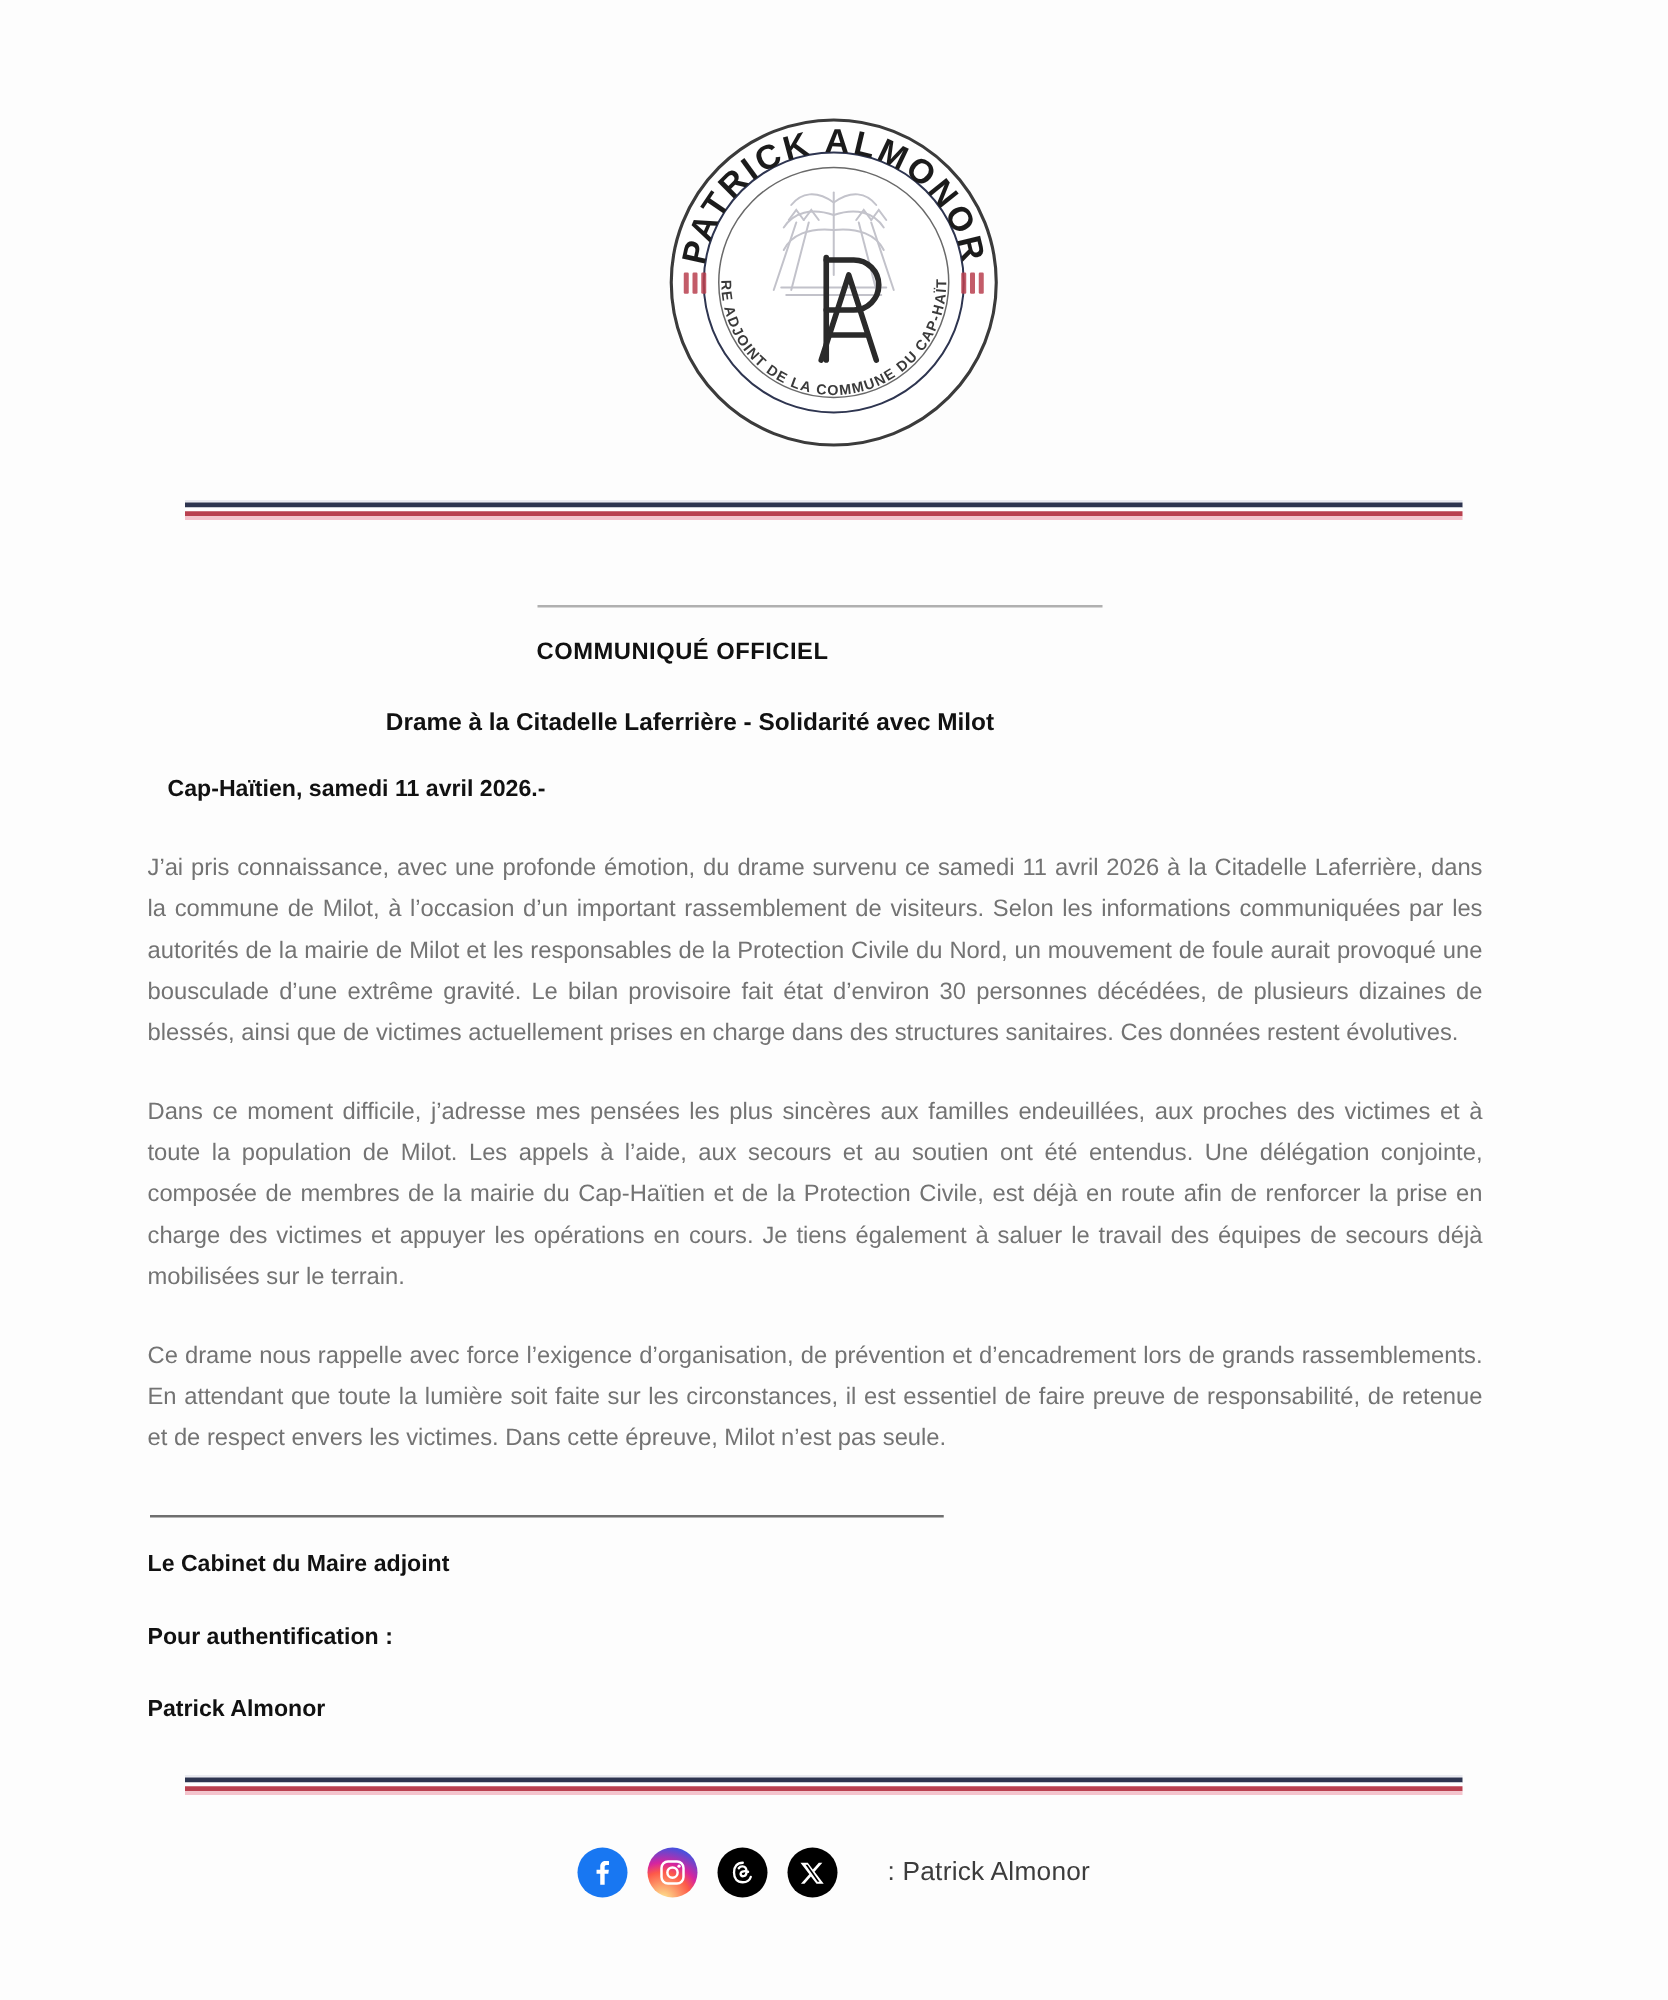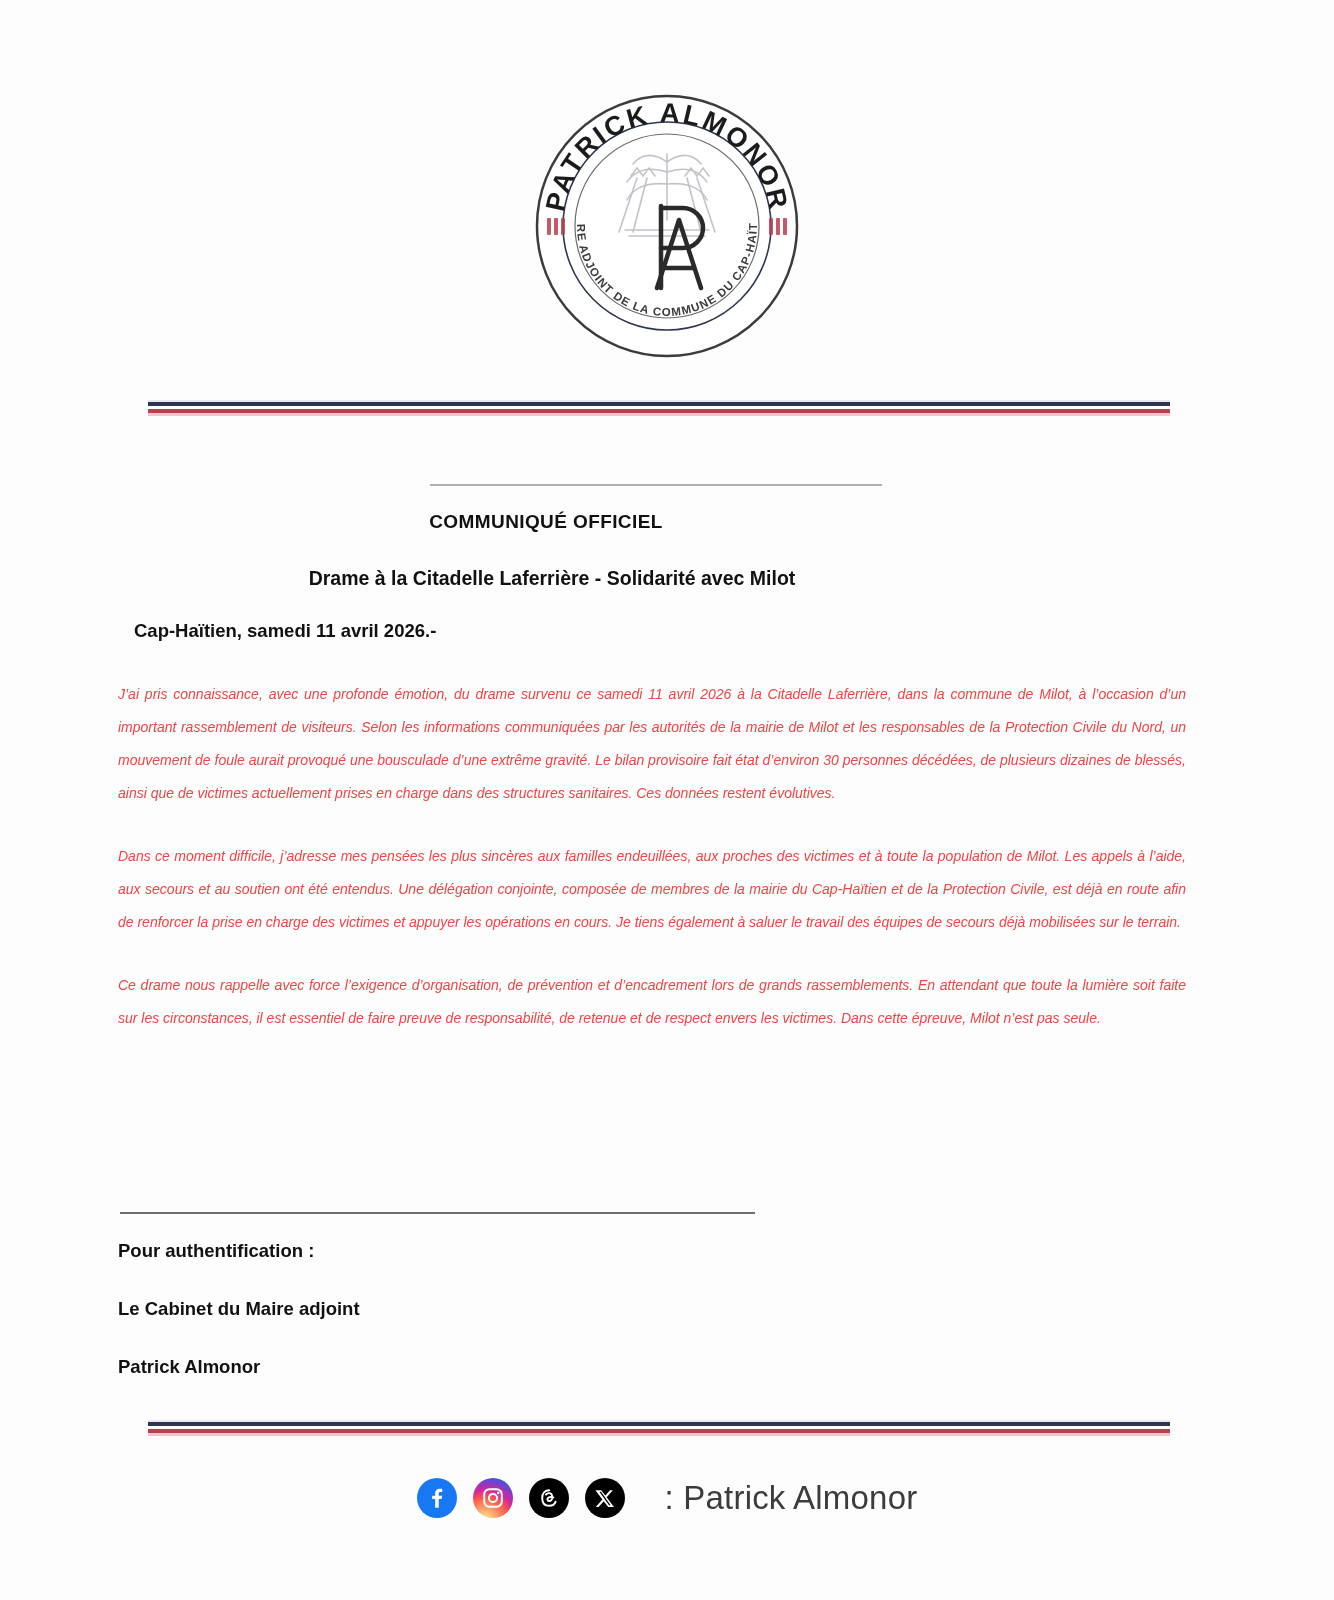--- a/index.html
+++ b/index.html
@@ -107,28 +107,27 @@
     left: 118px;
     width: 1068px;
   }
   .dateline {
     font-size: 18.5px;
     font-weight: bold;
     color: #111111;
     margin: 0 0 36px 16px;
   }
   .para {
-    font-size: 14px;
+    font-size: 19px;
     line-height: 33px;
     text-align: justify;
     text-justify: inter-word;
     margin: 0 0 30px 0;
-    color: #ef4444;
+    color: #737373;
     font-weight: 500;
-    font-style: italic;
   }
 
   
   .sig-rule {
     position: absolute;
     top: 1212px;
     left: 120px;
     width: 635px;
     height: 2px;
     background: #6f6f6f;
@@ -168,21 +167,21 @@
     flex: 0 0 auto;
   }
   .social-icon svg { display: block; }
   .icon-fb { background: #1877f2; }
   .icon-ig {
     background: radial-gradient(circle at 30% 107%, #fdf497 0%, #fd5949 45%, #d6249f 60%, #285aeb 90%);
   }
   .icon-threads { background: #000000; }
   .icon-x { background: #000000; }
   .footer-handle {
-    font-size: 33px;
+    font-size: 21px;
     color: #3c3c3c;
     margin-left: 24px;
     letter-spacing: 0.2px;
   }
 </style>
 </head>
 <body>
 
 <div class="page">
 
@@ -271,22 +270,22 @@
 
   <div class="body-block">
     <p class="dateline">Cap-Haïtien, samedi 11 avril 2026.-</p>
     <p class="para">J’ai pris connaissance, avec une profonde émotion, du drame survenu ce samedi 11 avril 2026 à la Citadelle Laferrière, dans la commune de Milot, à l’occasion d’un important rassemblement de visiteurs. Selon les informations communiquées par les autorités de la mairie de Milot et les responsables de la Protection Civile du Nord, un mouvement de foule aurait provoqué une bousculade d’une extrême gravité. Le bilan provisoire fait état d’environ 30 personnes décédées, de plusieurs dizaines de blessés, ainsi que de victimes actuellement prises en charge dans des structures sanitaires. Ces données restent évolutives.</p>
     <p class="para">Dans ce moment difficile, j’adresse mes pensées les plus sincères aux familles endeuillées, aux proches des victimes et à toute la population de Milot. Les appels à l’aide, aux secours et au soutien ont été entendus. Une délégation conjointe, composée de membres de la mairie du Cap-Haïtien et de la Protection Civile, est déjà en route afin de renforcer la prise en charge des victimes et appuyer les opérations en cours. Je tiens également à saluer le travail des équipes de secours déjà mobilisées sur le terrain.</p>
     <p class="para">Ce drame nous rappelle avec force l’exigence d’organisation, de prévention et d’encadrement lors de grands rassemblements. En attendant que toute la lumière soit faite sur les circonstances, il est essentiel de faire preuve de responsabilité, de retenue et de respect envers les victimes. Dans cette épreuve, Milot n’est pas seule.</p>
   </div>
 
   <div class="sig-rule"></div>
   <div class="sig-block">
+    <p class="sig-line">Le Cabinet du Maire adjoint</p>
     <p class="sig-line">Pour authentification :</p>
-    <p class="sig-line">Le Cabinet du Maire adjoint</p>
     <p class="sig-line">Patrick Almonor</p>
   </div>
 
   <div class="tricolor-bar footer">
     <div class="halo-top"></div>
     <div class="navy"></div>
     <div class="gap"></div>
     <div class="red"></div>
     <div class="halo-bot"></div>
   </div>

